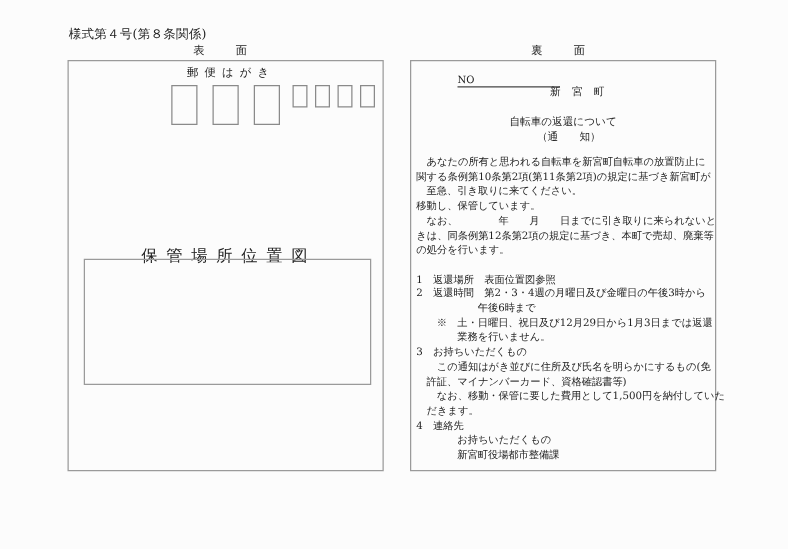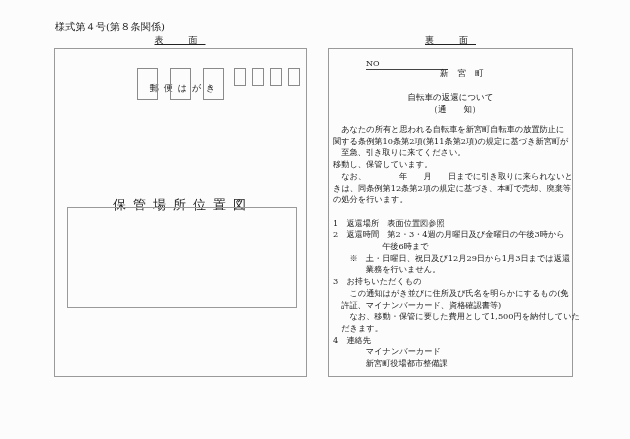--- a/index.html
+++ b/index.html
@@ -3,40 +3,40 @@
 <meta charset="utf-8">
 <style>
   html, body { margin:0; padding:0; }
   body {
     width:630px; height:439px; background:#fcfcfc; position:relative;
     font-family:"DejaVu Serif", "Liberation Serif", serif; color:#222;
     overflow:hidden;
   }
   .abs { position:absolute; }
   .form-no { left:55px; top:20px; font-size:10px; letter-spacing:0.2px; }
-  .side-label { font-size:9px; letter-spacing:8px; text-align:center;text-decoration:underline; }
+  .side-label { font-size:9px; letter-spacing:8px; text-align:center; }
   .panel { border:1px solid #9a9a9a; box-sizing:border-box; }
   .postal-title { font-size:9px; letter-spacing:5px; text-align:center; }
   .zip-big { border:1px solid #8a8a8a; width:21px; height:32px; box-sizing:border-box; top:68px; }
   .zip-small { border:1px solid #8a8a8a; width:12px; height:18px; box-sizing:border-box; top:68px; }
   .map-title { font-size:13px; letter-spacing:7px; text-align:center; }
   .map-box { border:1px solid #9a9a9a; box-sizing:border-box; }
   .no-line { border-bottom:1px solid #444; font-size:8px;margin-left:32px; }
   .town { font-size:8.5px; letter-spacing:9px; }
   .notice-title { font-size:8.5px; text-align:center; }
   .body-text { font-size:8.2px; line-height:11.7px; white-space:pre; }
 </style>
 </head>
 <body>
 
 <div class="abs form-no">様式第４号(第８条関係)</div>
 
 <div class="abs side-label" style="left:54px;top:34px;width:252px;">表　面</div>
 <div class="abs panel" style="left:54px;top:48px;width:253px;height:329px;"></div>
-<div class="abs postal-title" style="left:130px;top:52px;width:110px;margin-top:30px;">郵便はがき</div>
+<div class="abs postal-title" style="left:130px;top:52px;width:110px;">郵便はがき</div>
 
 <div class="abs zip-big" style="left:137px;"></div>
 <div class="abs zip-big" style="left:170px;"></div>
 <div class="abs zip-big" style="left:203px;"></div>
 <div class="abs zip-small" style="left:234px;"></div>
 <div class="abs zip-small" style="left:252px;"></div>
 <div class="abs zip-small" style="left:270px;"></div>
 <div class="abs zip-small" style="left:288px;"></div>
 
 <div class="abs map-title" style="left:68px;top:196px;width:230px;">保管場所位置図</div>
@@ -66,15 +66,15 @@
   <div class="body-text">2　返還時間　第2・3・4週の月曜日及び金曜日の午後3時から</div>
   <div class="body-text">　　　　　　午後6時まで</div>
   <div class="body-text">　　※　土・日曜日、祝日及び12月29日から1月3日までは返還</div>
   <div class="body-text">　　　　業務を行いません。</div>
   <div class="body-text">3　お持ちいただくもの</div>
   <div class="body-text">　　この通知はがき並びに住所及び氏名を明らかにするもの(免</div>
   <div class="body-text">　許証、マイナンバーカード、資格確認書等)</div>
   <div class="body-text">　　なお、移動・保管に要した費用として1,500円を納付していた</div>
   <div class="body-text">　だきます。</div>
   <div class="body-text">4　連絡先</div>
-  <div class="body-text">　　　　マイナンバーカード</div>
+  <div class="body-text">　　　　お持ちいただくもの</div>
   <div class="body-text">　　　　新宮町役場都市整備課</div>
 </div>
 
 </body></html>

